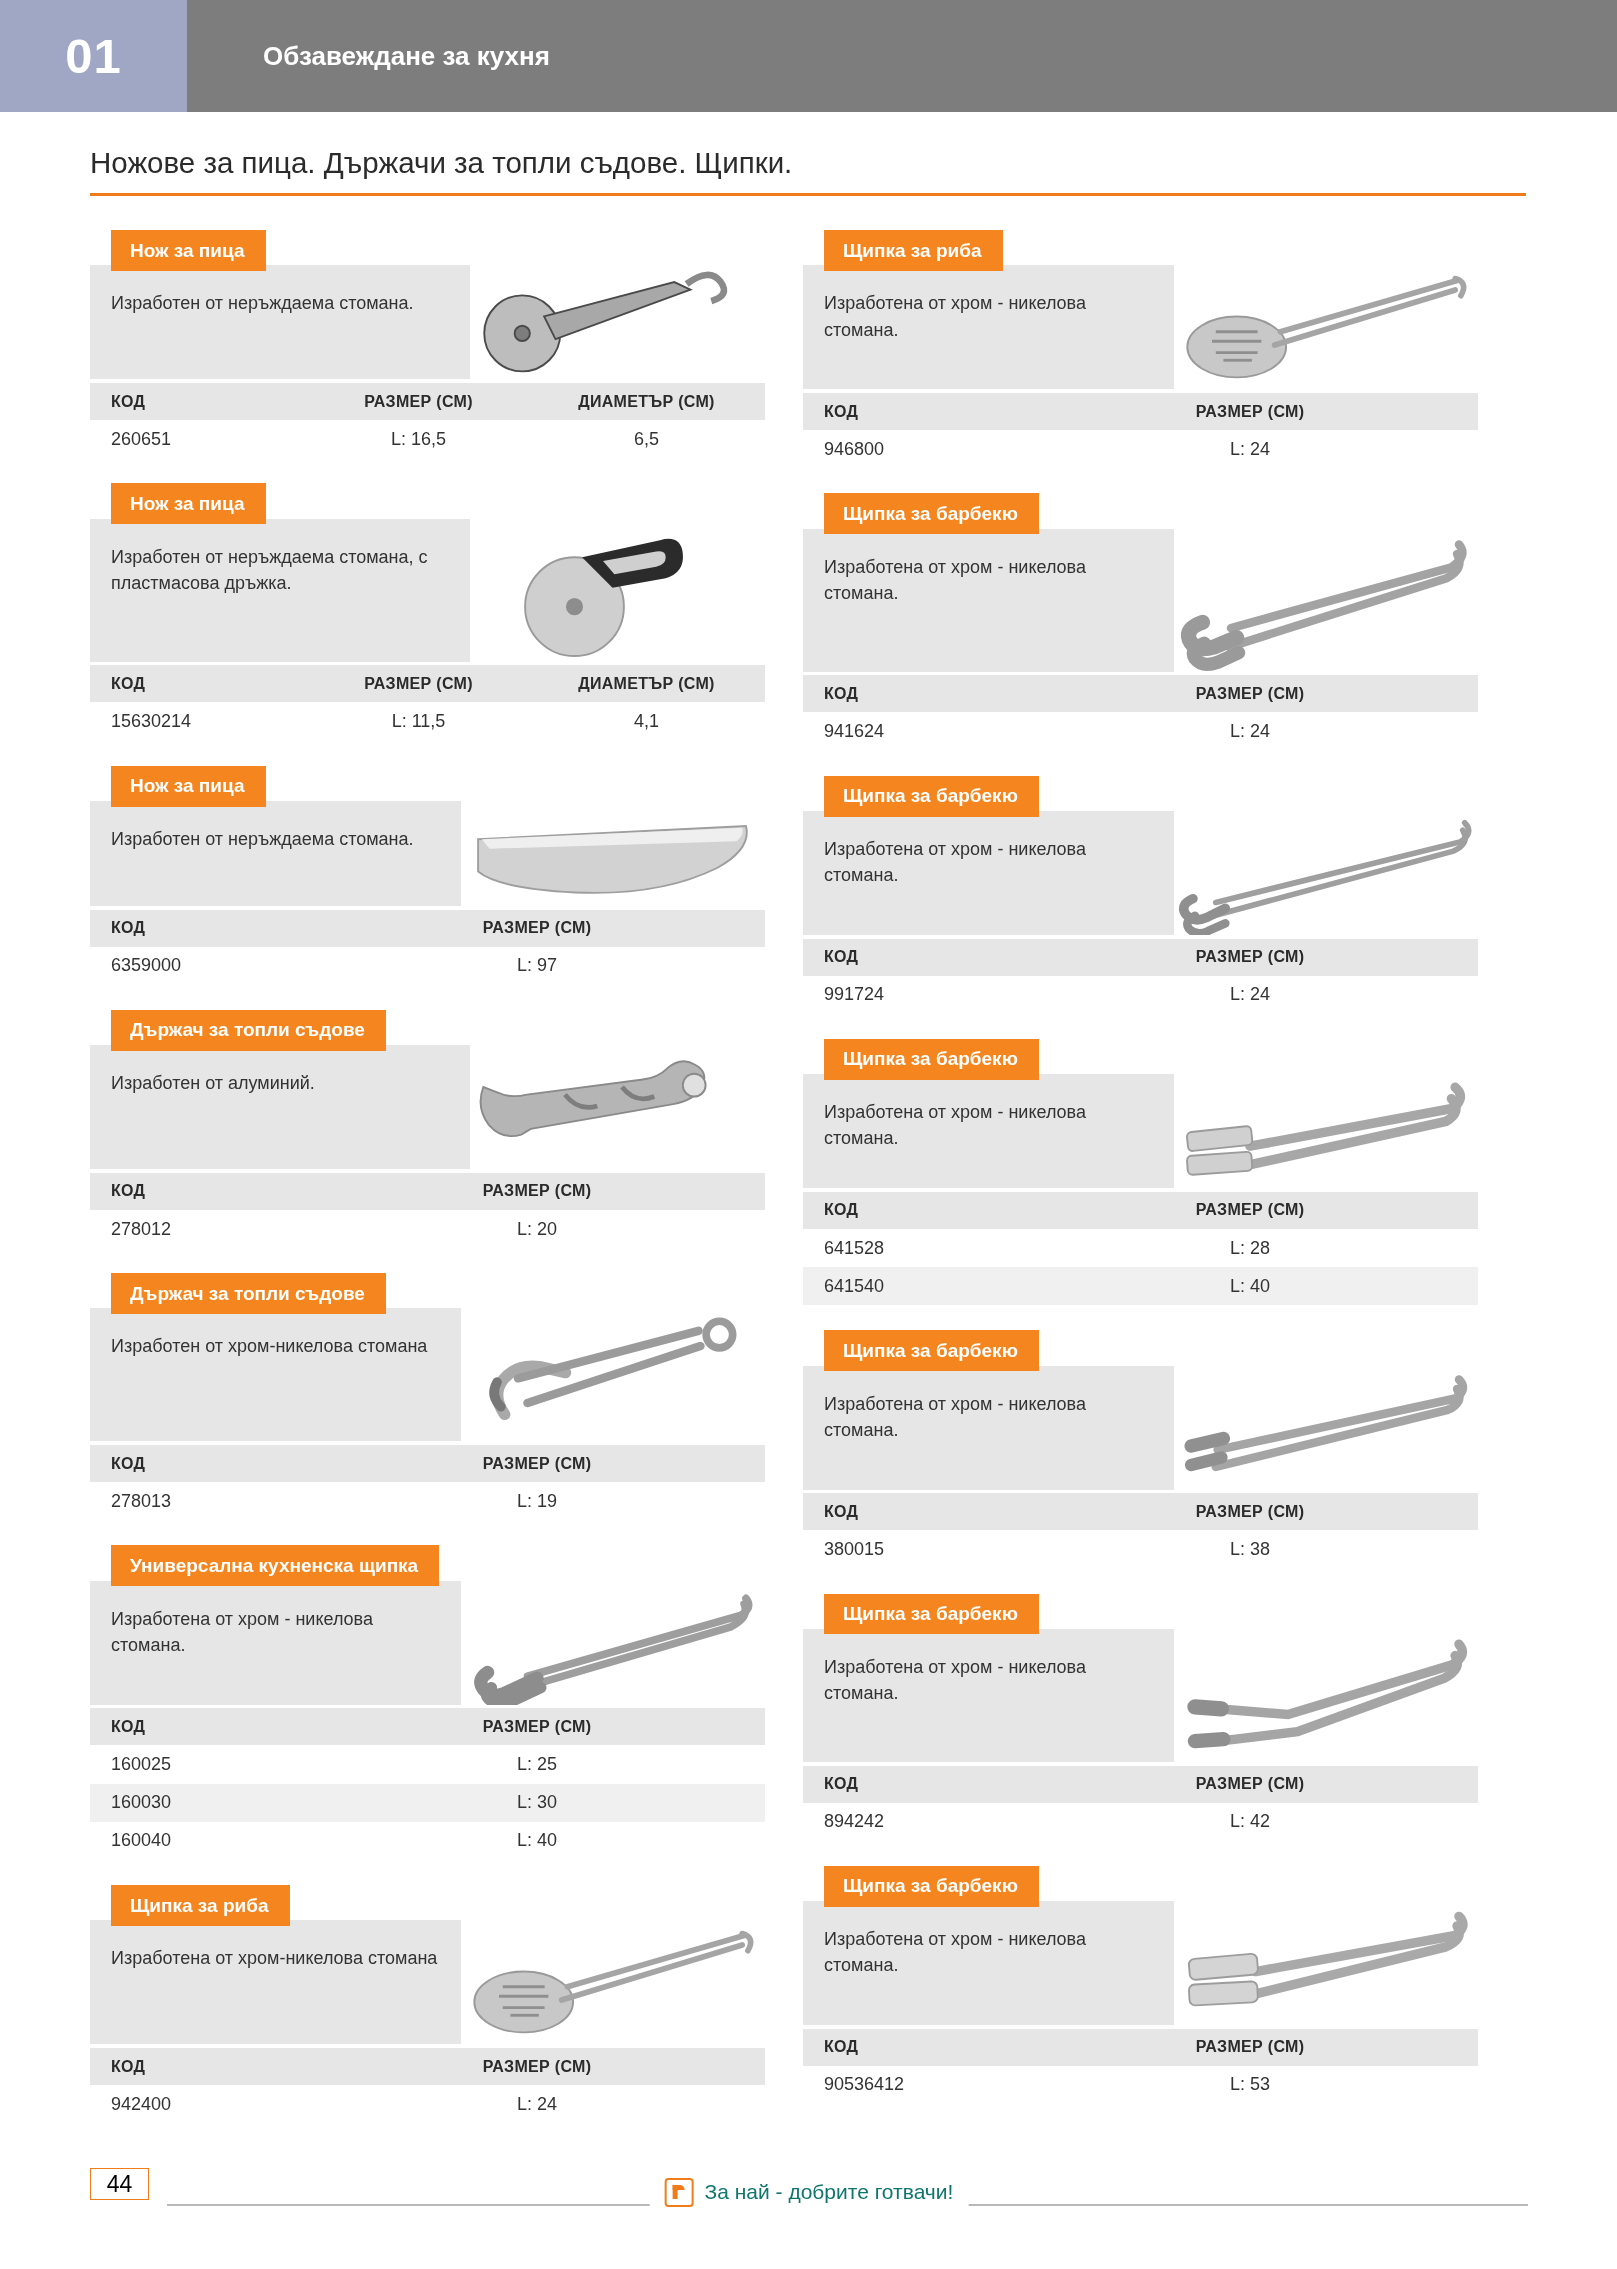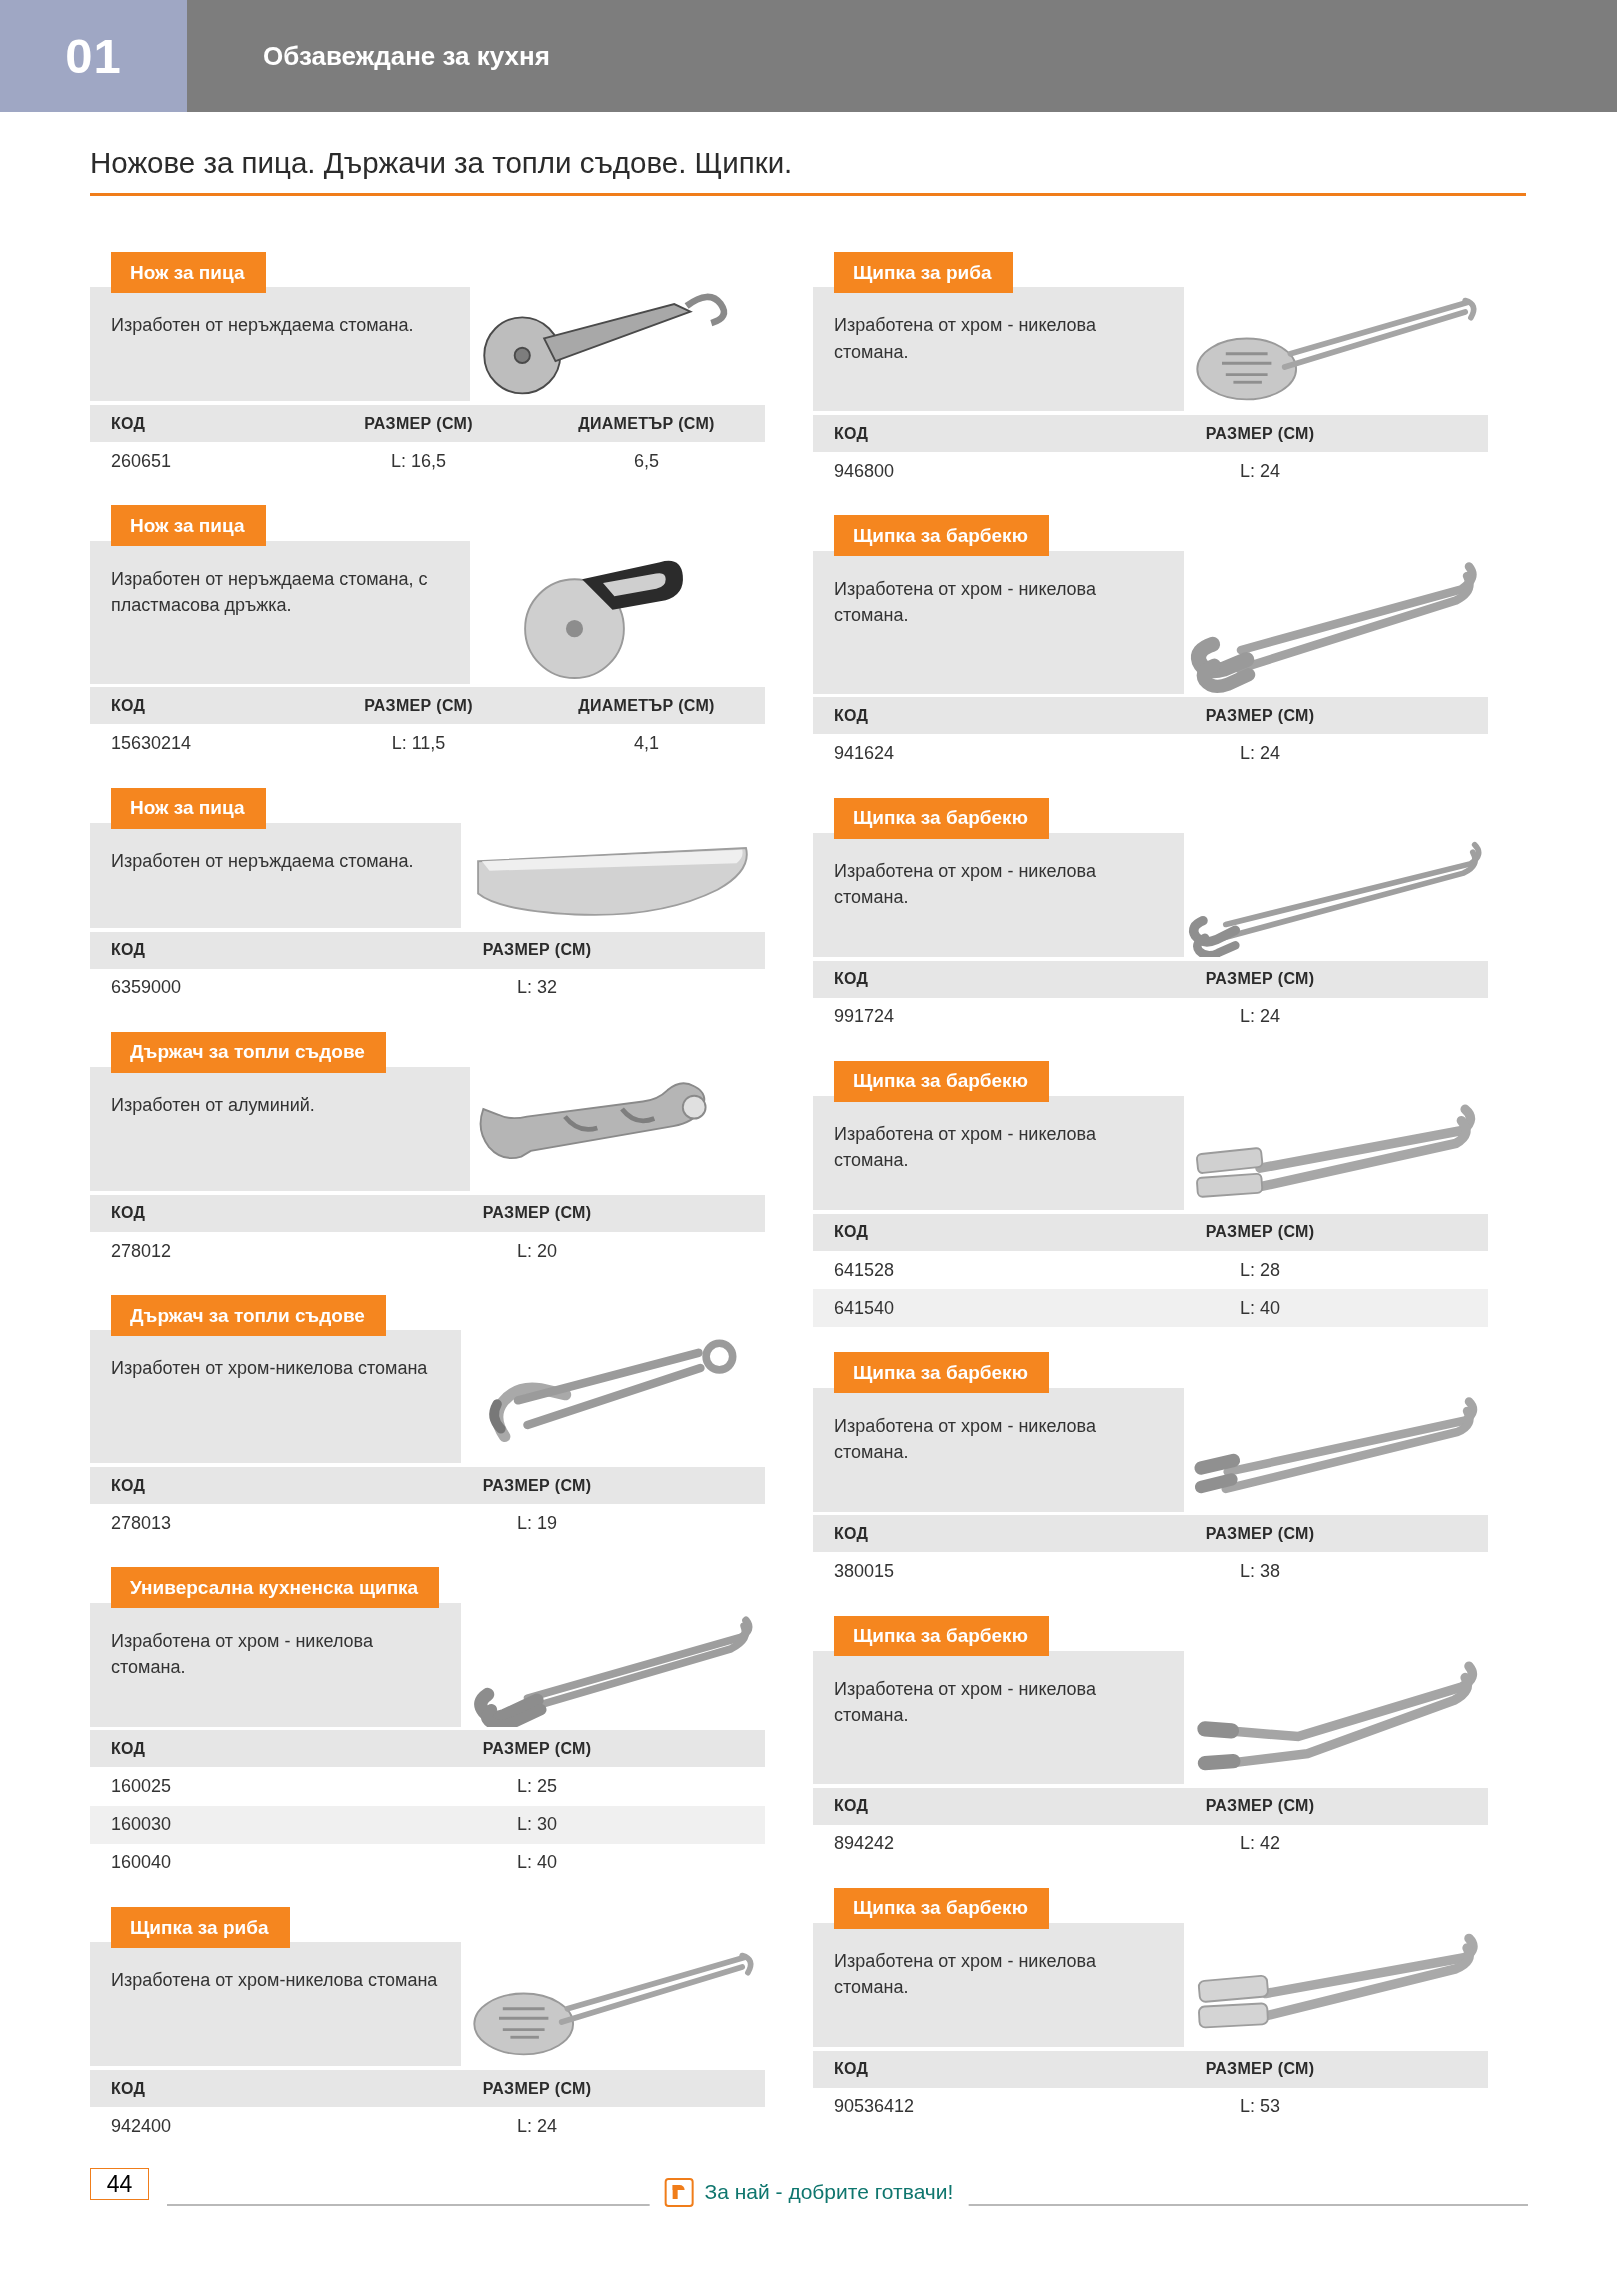--- a/index.html
+++ b/index.html
@@ -95,22 +95,22 @@
   }
   .subtitle-rule {
     height: 2.9px;
     background: #f07d1a;
     width: 1436px;
   }
 
   
   .columns {
     display: flex;
-    padding: 56px 90px 0 90px;
-    gap: 48px;
+    padding: 34px 90px 0 90px;
+    gap: 38px;
   }
   .col { width: 675px; }
 
   
   .product { margin-bottom: 25px; position: relative; }
 
   .tag {
     display: inline-block;
     background: #f5861f;
     color: #ffffff;
@@ -290,21 +290,21 @@
       <path d="M18 40 L300 26 q6 24 -30 44 q-60 30 -150 26 q-80 -4 -102 -22 Z" fill="#d2d2d2" stroke="#9e9e9e" stroke-width="2"></path>
       <path d="M22 40 L296 28 q2 8 -6 14 L30 50 Z" fill="#efefef"></path>
     </g>
             </svg>
           </div>
         </div><div class="thead">
           <div class="c-code">КОД</div>
           <div class="c-mid-wide">РАЗМЕР (СМ)</div>
         </div><div class="trow">
           <div class="c-code">6359000</div>
-          <div class="c-mid-wide">L: 32</div>
+          <div class="c-mid-wide">L: 97</div>
         </div></div>
       <div class="product"><div class="tag">Държач за топли съдове</div><div class="body-row">
           <div class="desc">Изработен от алуминий.</div>
           <div class="imgbox">
             <svg width="285" height="124" viewBox="0 0 300 130">
     <g fill="#b5b5b5" stroke="#8a8a8a" stroke-width="2">
       <path d="M14 44 q-8 22 6 40 q14 16 34 10 l10 -6 l150 -26 q22 -4 30 -18 q8 -16 -8 -24 q-14 -8 -28 4 q-10 10 -26 12 L60 52 q-18 4 -30 -2 Z"></path>
       <circle cx="236" cy="42" r="12" fill="#e0e0e0"></circle>
       <path d="M100 52 q14 18 34 12" fill="none" stroke="#7e7e7e" stroke-width="5"></path>
       <path d="M160 44 q14 18 34 10" fill="none" stroke="#7e7e7e" stroke-width="5"></path>

